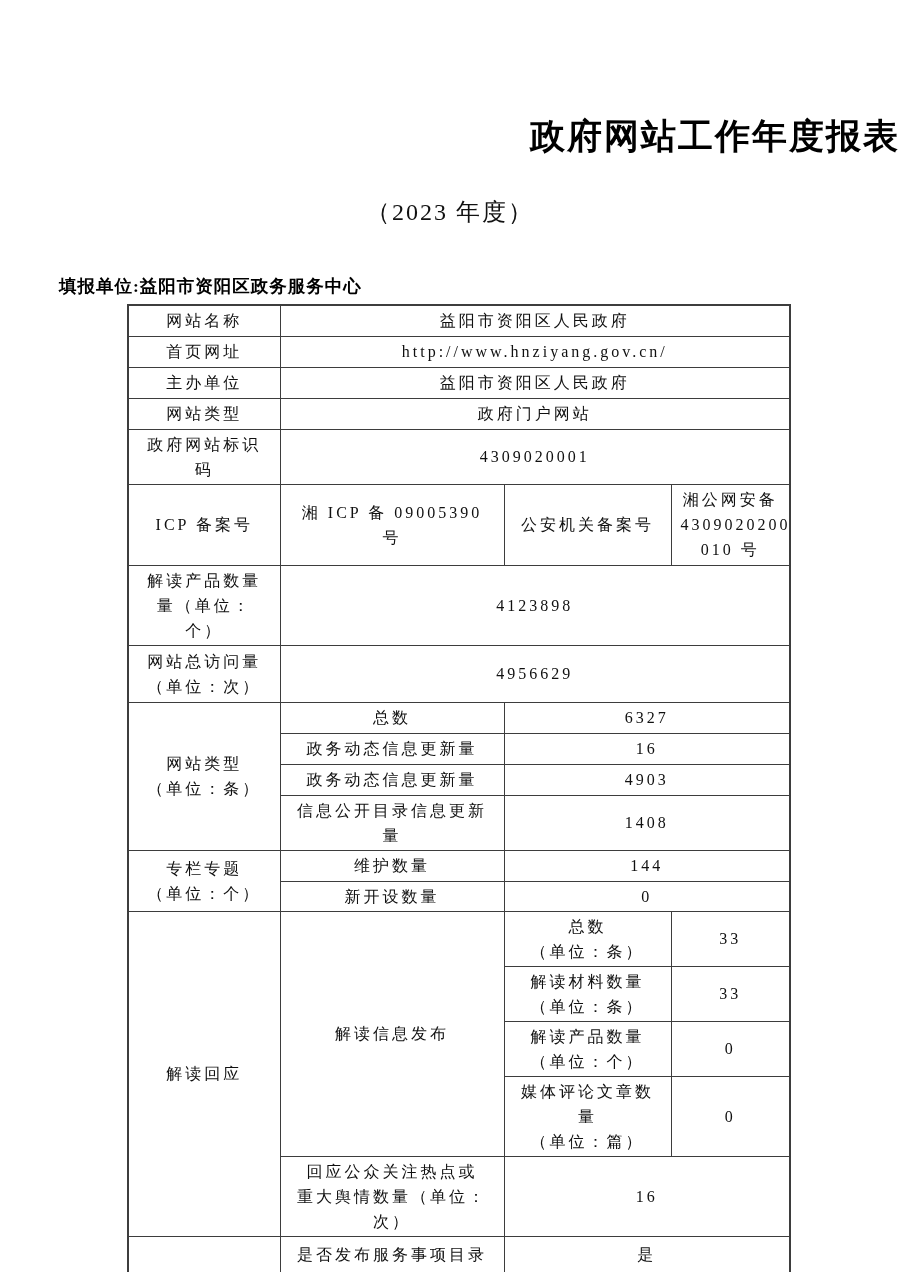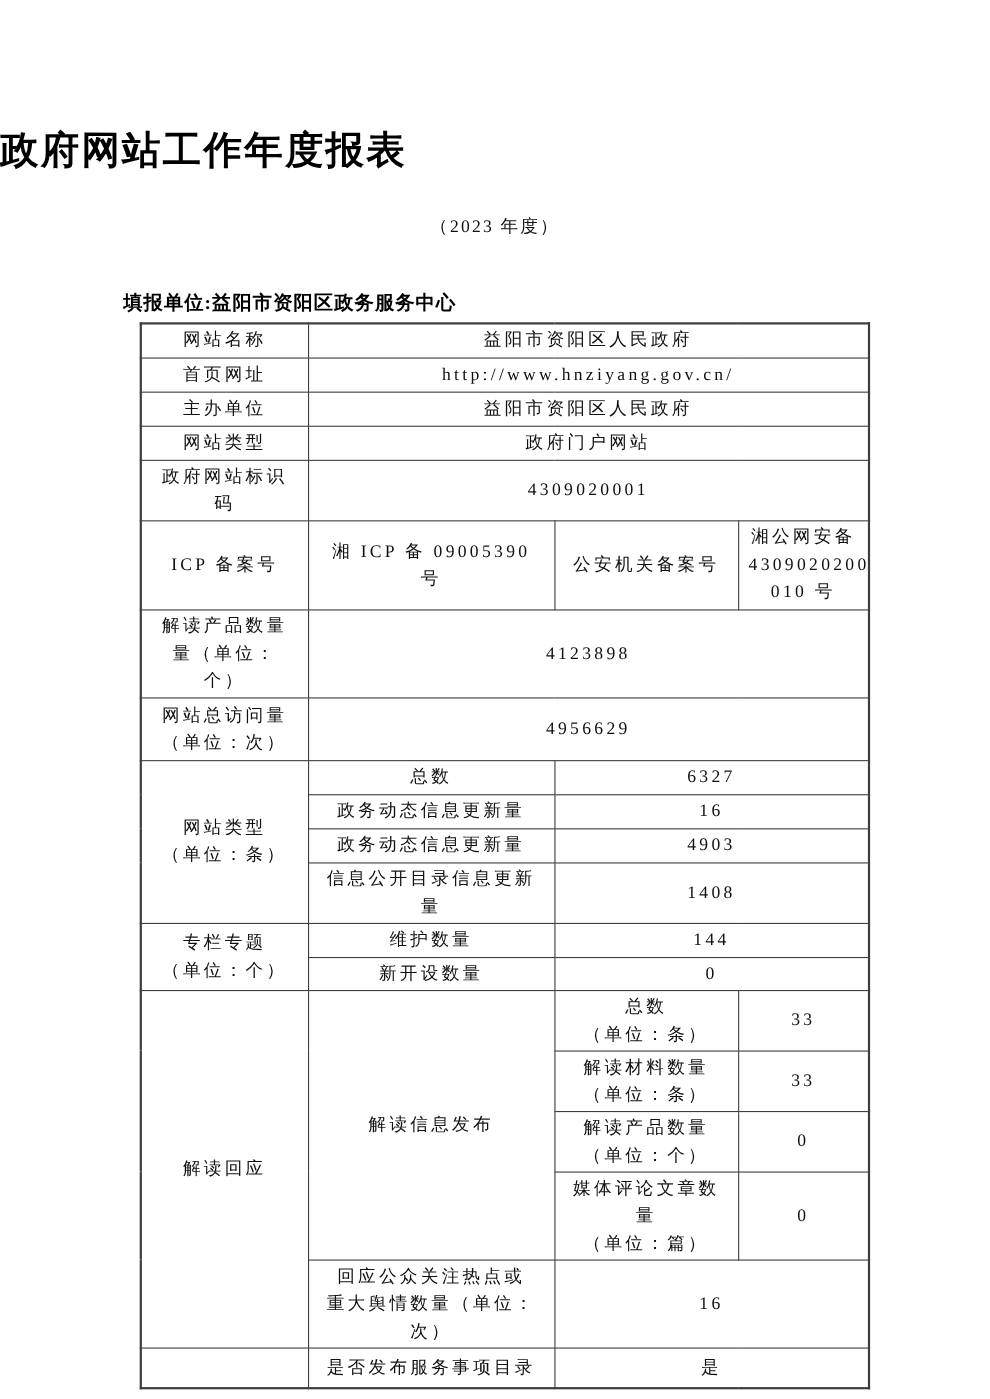--- a/index.html
+++ b/index.html
@@ -7,36 +7,36 @@
   body {
     width: 900px;
     height: 1272px;
     position: relative;
     font-family: "Liberation Serif", "DejaVu Serif", serif;
     color: #000000;
     overflow: hidden;
   }
   .report-title {
     margin-top: 113px;
-    text-align: left;
+    text-align: right;
     font-family: "Liberation Sans", "DejaVu Sans", sans-serif;
     font-weight: bold;
     font-size: 35px;
     letter-spacing: 2px;
     color: #000000;
   }
   .report-subtitle {
     margin-top: 36px;
     text-align: center;
-    font-size: 16px;
+    font-size: 24px;
     letter-spacing: 2px;
     color: #111111;
   }
   .filing-unit {
-    margin: 46px 0 6px 112px;
+    margin: 46px 0 6px 59px;
     font-size: 17.5px;
     font-weight: bold;
     letter-spacing: 1px;
     color: #000000;
   }
   table.report-table {
     margin-left: 127px;
     width: 662px;
     border-collapse: collapse;
     table-layout: fixed;

